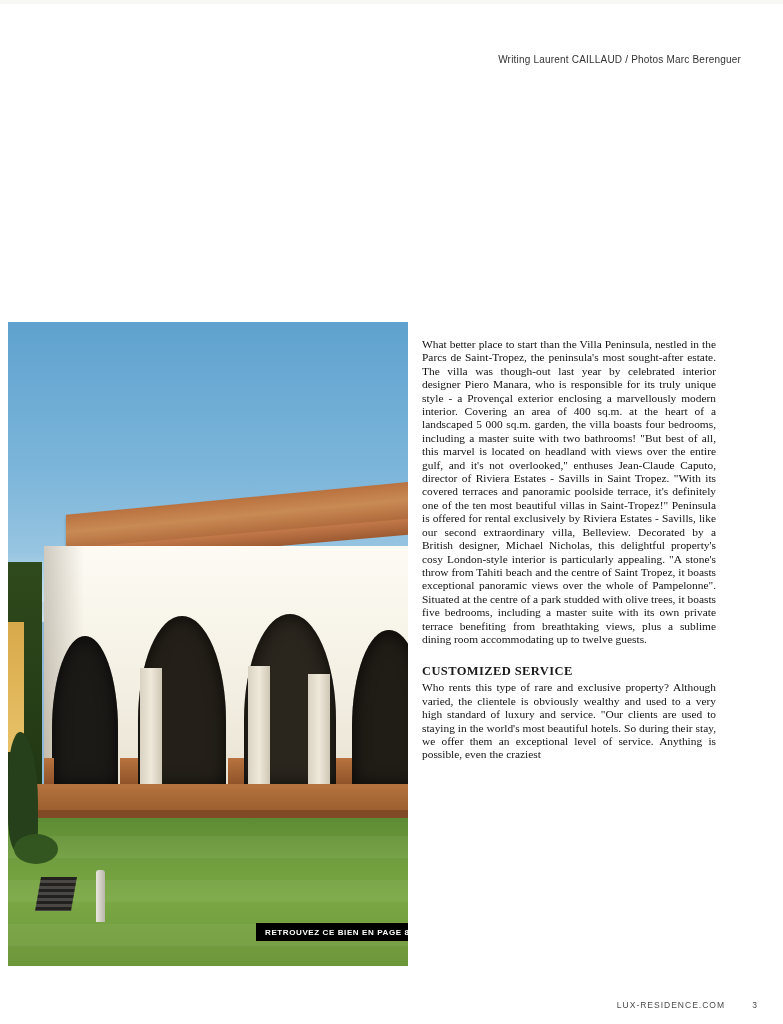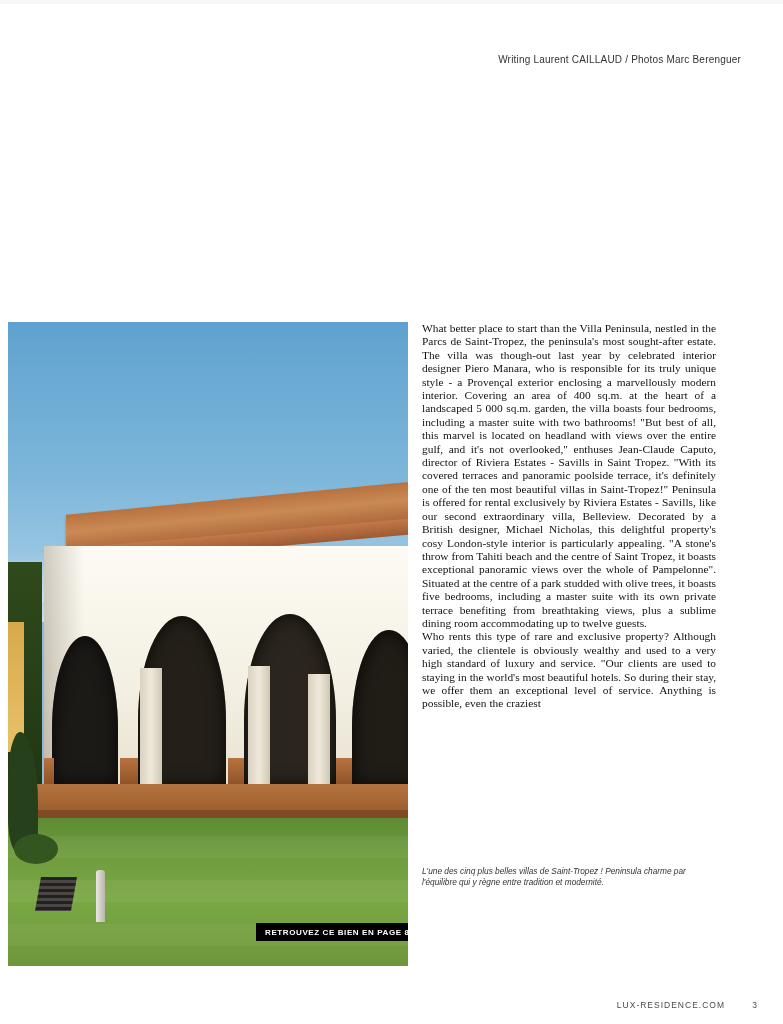--- a/index.html
+++ b/index.html
@@ -206,21 +206,21 @@
     font-weight: bold;
     letter-spacing: 0.6px;
     padding: 5px 9px 4px 9px;
     white-space: nowrap;
   }
 
   
   .col {
     position: absolute;
     left: 422px;
-    top: 322px;
+    top: 338px;
     width: 294px;
   }
   .body-text {
     font-family: "Liberation Serif", serif;
     font-size: 11.4px;
     line-height: 13.4px;
     text-align: justify;
     color: #111;
     margin: 0;
     hyphens: auto;
@@ -327,22 +327,22 @@
   <div class="shrub" style="left:6px;top:512px;width:44px;height:30px;"></div>
   <div class="lounger"></div>
   <div class="lamp-post"></div>
 
   <div class="badge">RETROUVEZ CE BIEN EN PAGE 80</div>
 </div>
 
 <div class="col">
   <p class="body-text">What better place to start than the Villa Peninsula, nestled in the Parcs de Saint-Tropez, the peninsula's most sought-after estate. The villa was though-out last year by celebrated interior designer Piero Manara, who is responsible for its truly unique style - a Provençal exterior enclosing a marvellously modern interior. Covering an area of 400 sq.m. at the heart of a landscaped 5 000 sq.m. garden, the villa boasts four bedrooms, including a master suite with two bathrooms! "But best of all, this marvel is located on headland with views over the entire gulf, and it's not overlooked," enthuses Jean-Claude Caputo, director of Riviera Estates - Savills in Saint Tropez. "With its covered terraces and panoramic poolside terrace, it's definitely one of the ten most beautiful villas in Saint-Tropez!" Peninsula is offered for rental exclusively by Riviera Estates - Savills, like our second extraordinary villa, Belleview. Decorated by a British designer, Michael Nicholas, this delightful property's cosy London-style interior is particularly appealing. "A stone's throw from Tahiti beach and the centre of Saint Tropez, it boasts exceptional panoramic views over the whole of Pampelonne". Situated at the centre of a park studded with olive trees, it boasts five bedrooms, including a master suite with its own private terrace benefiting from breathtaking views, plus a sublime dining room accommodating up to twelve guests.</p>
 
+  <h2 class="section-head">CUSTOMIZED SERVICE</h2>
 
   <p class="body-text">Who rents this type of rare and exclusive property? Although varied, the clientele is obviously wealthy and used to a very high standard of luxury and service. "Our clients are used to staying in the world's most beautiful hotels. So during their stay, we offer them an exceptional level of service. Anything is possible, even the craziest</p>
 </div>
 
 <div class="caption">
-  <div class="fr">L'une des cinq plus belles villas de Saint-Tropez ! Peninsula charme par l'équilibre qui y règne entre tradition et modernité.</div>
 </div>
 
 <div class="footer-site">LUX-RESIDENCE.COM</div>
 <div class="footer-page">3</div>
 
 </body></html>

